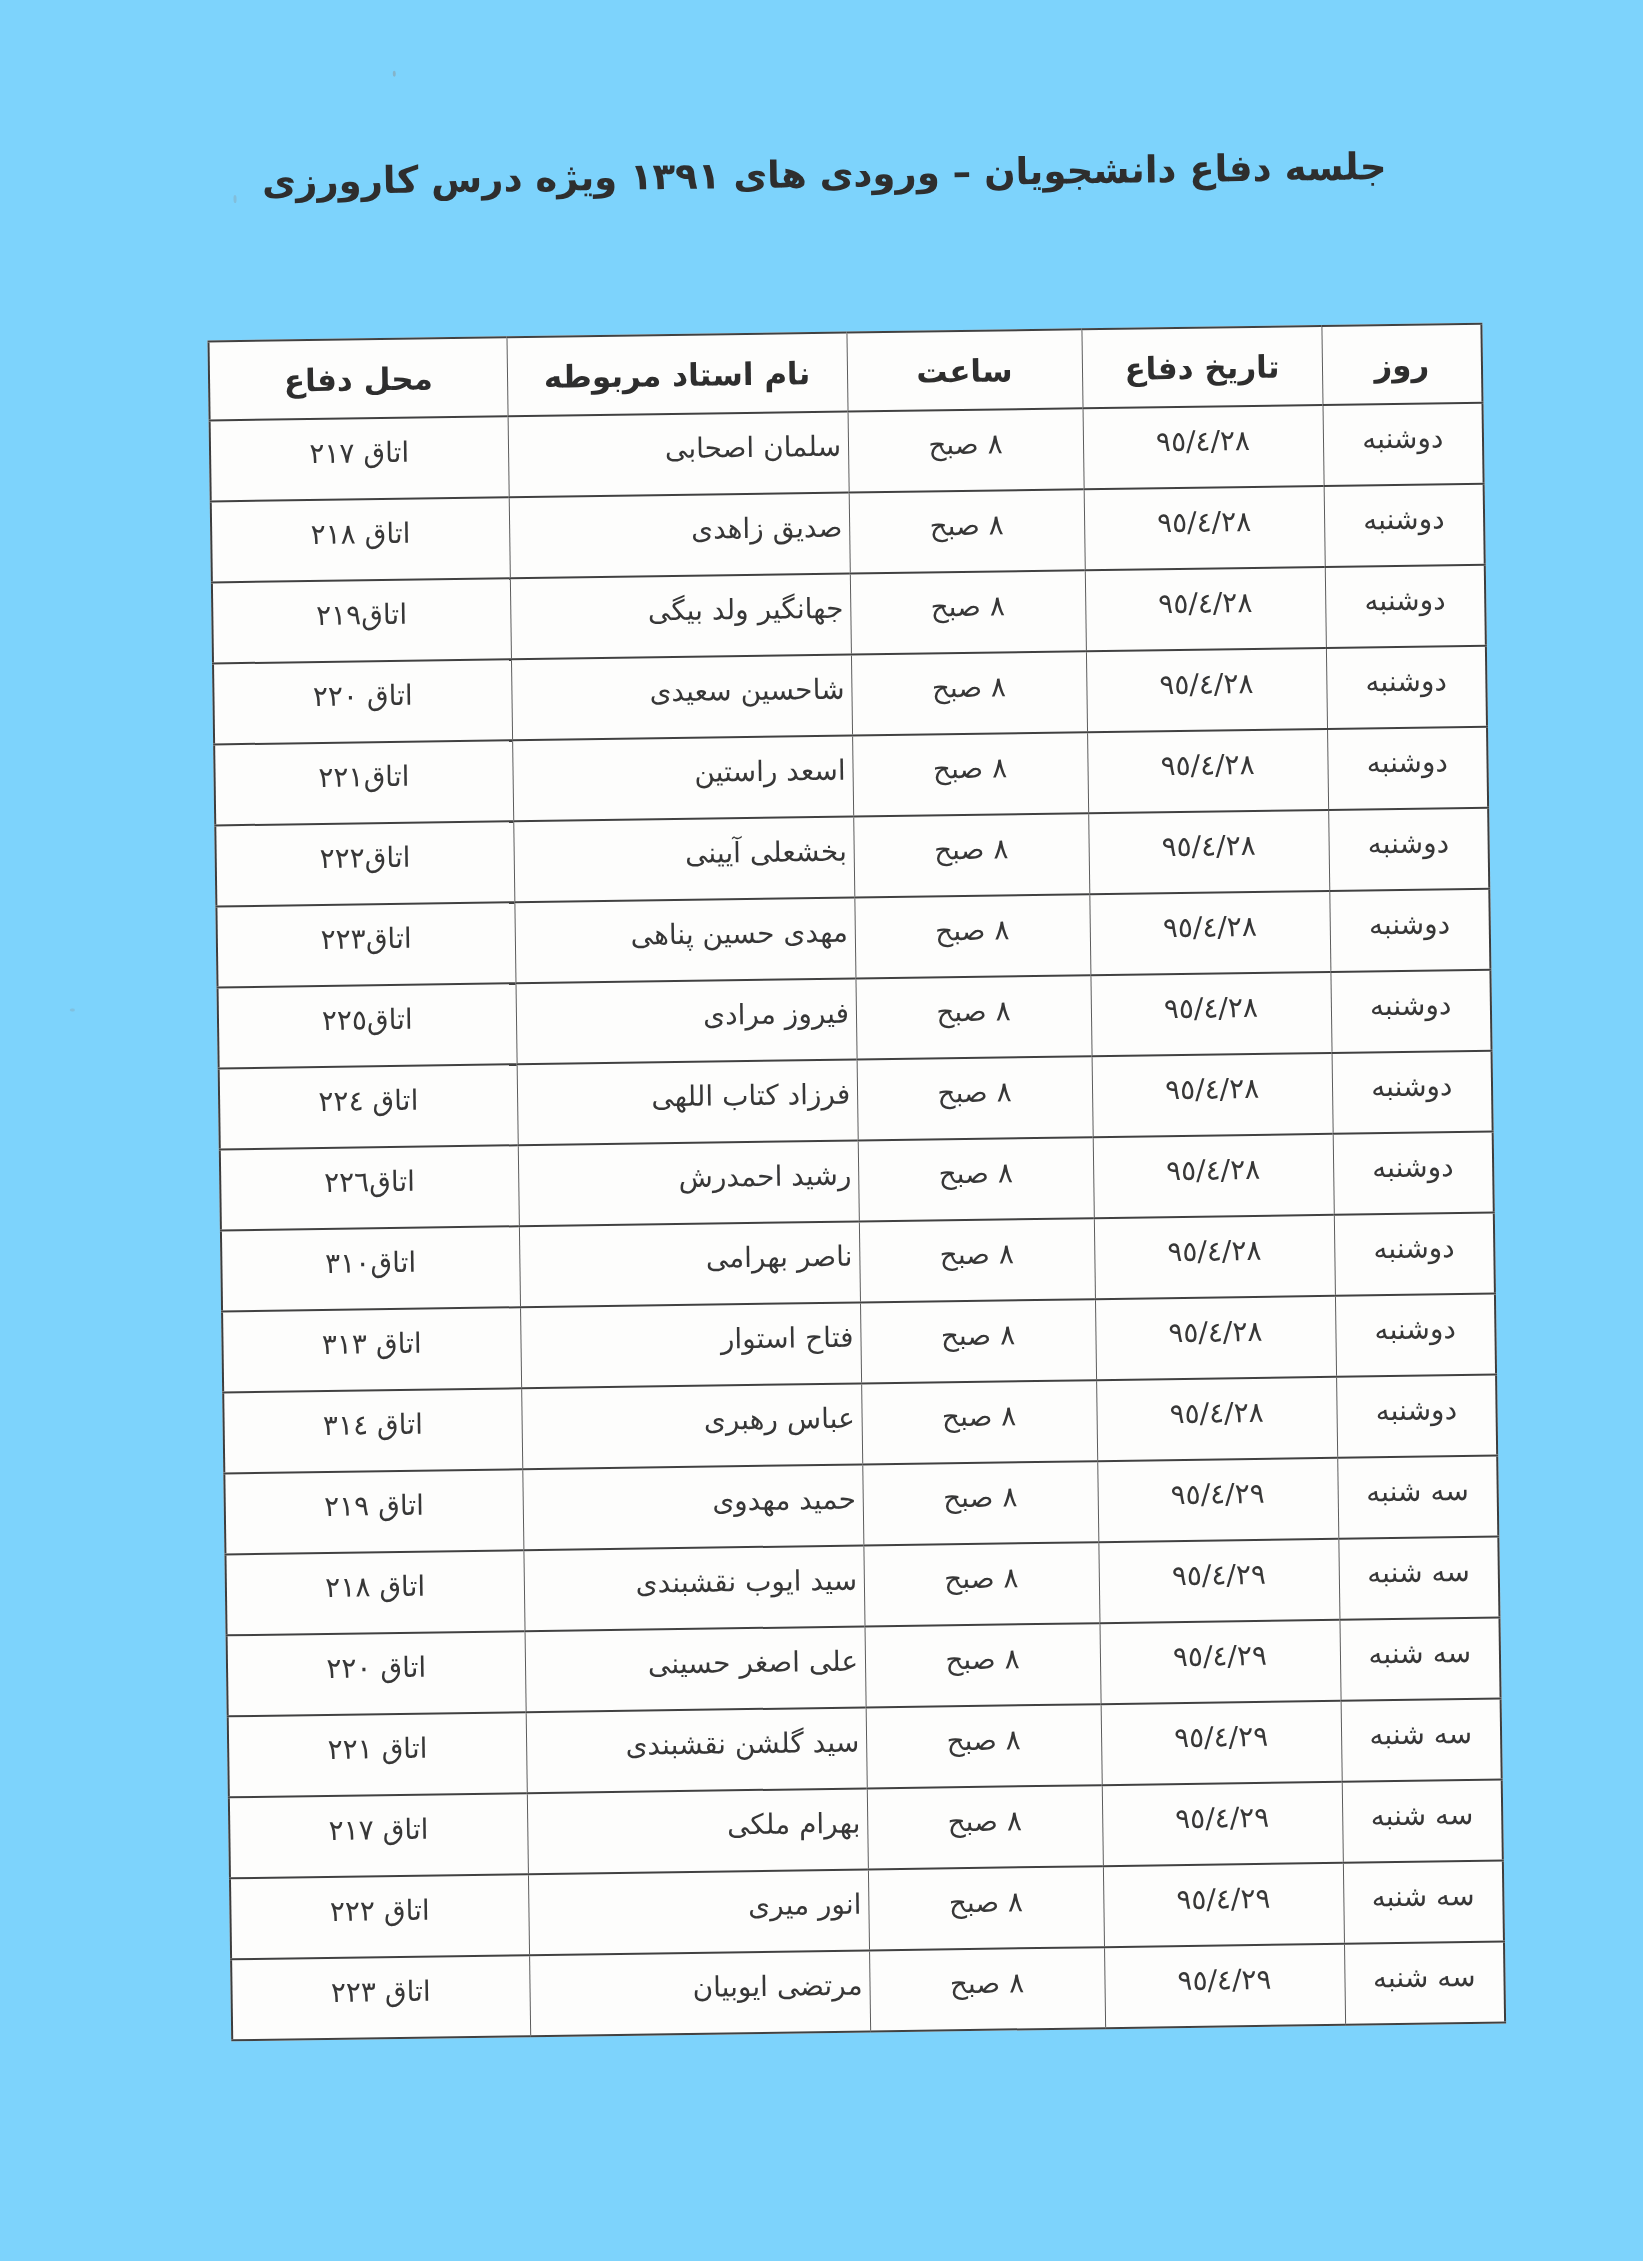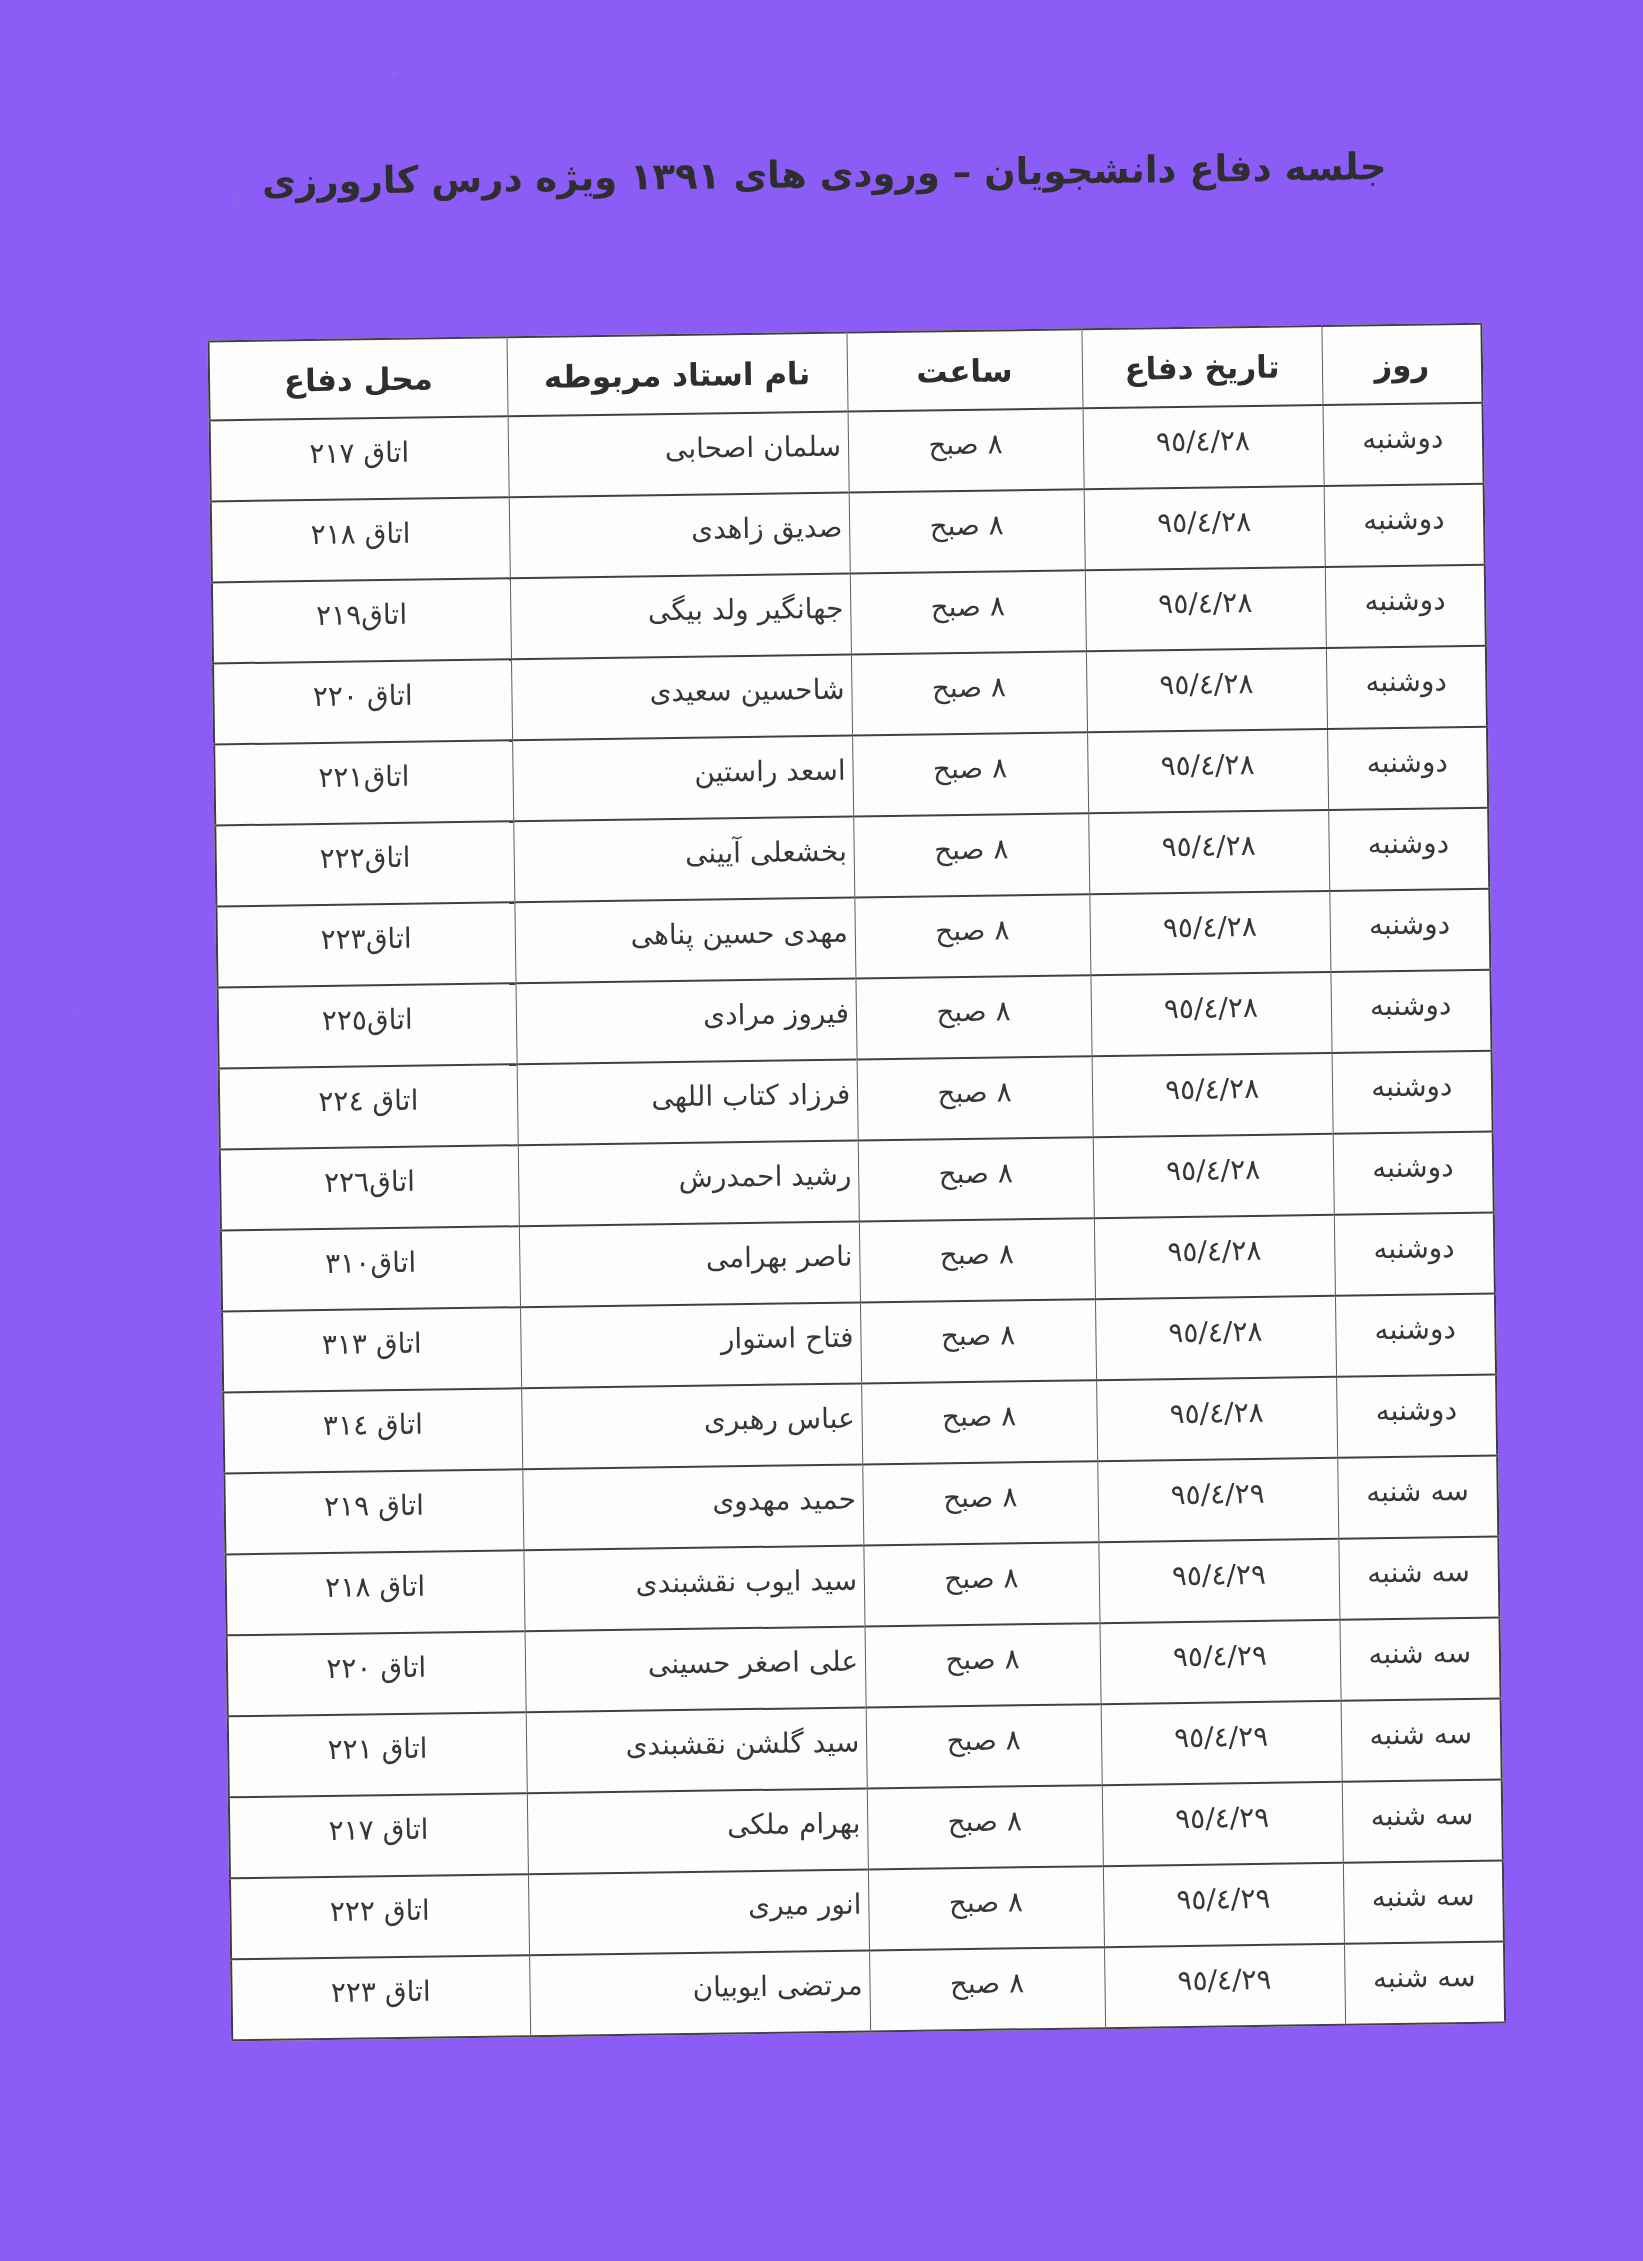--- a/index.html
+++ b/index.html
@@ -5,21 +5,21 @@
   * { margin: 0; padding: 0; box-sizing: border-box; }
   html, body {
     width: 1644px; height: 2261px;
     background: #fdfdfc;
     overflow: hidden;
     font-family: "DejaVu Sans", sans-serif;
   }
   .page {
     position: relative;
     width: 1644px; height: 2261px;
-    background: #8b5cf6;
+    background: #7dd3fc;
   }
   
   .scan-content {
     position: absolute;
     left: 0; top: 0; width: 1644px; height: 2261px;
     transform: rotate(-0.8deg);
     transform-origin: 822px 1160px;
   }
   .doc-title {
     position: absolute;

